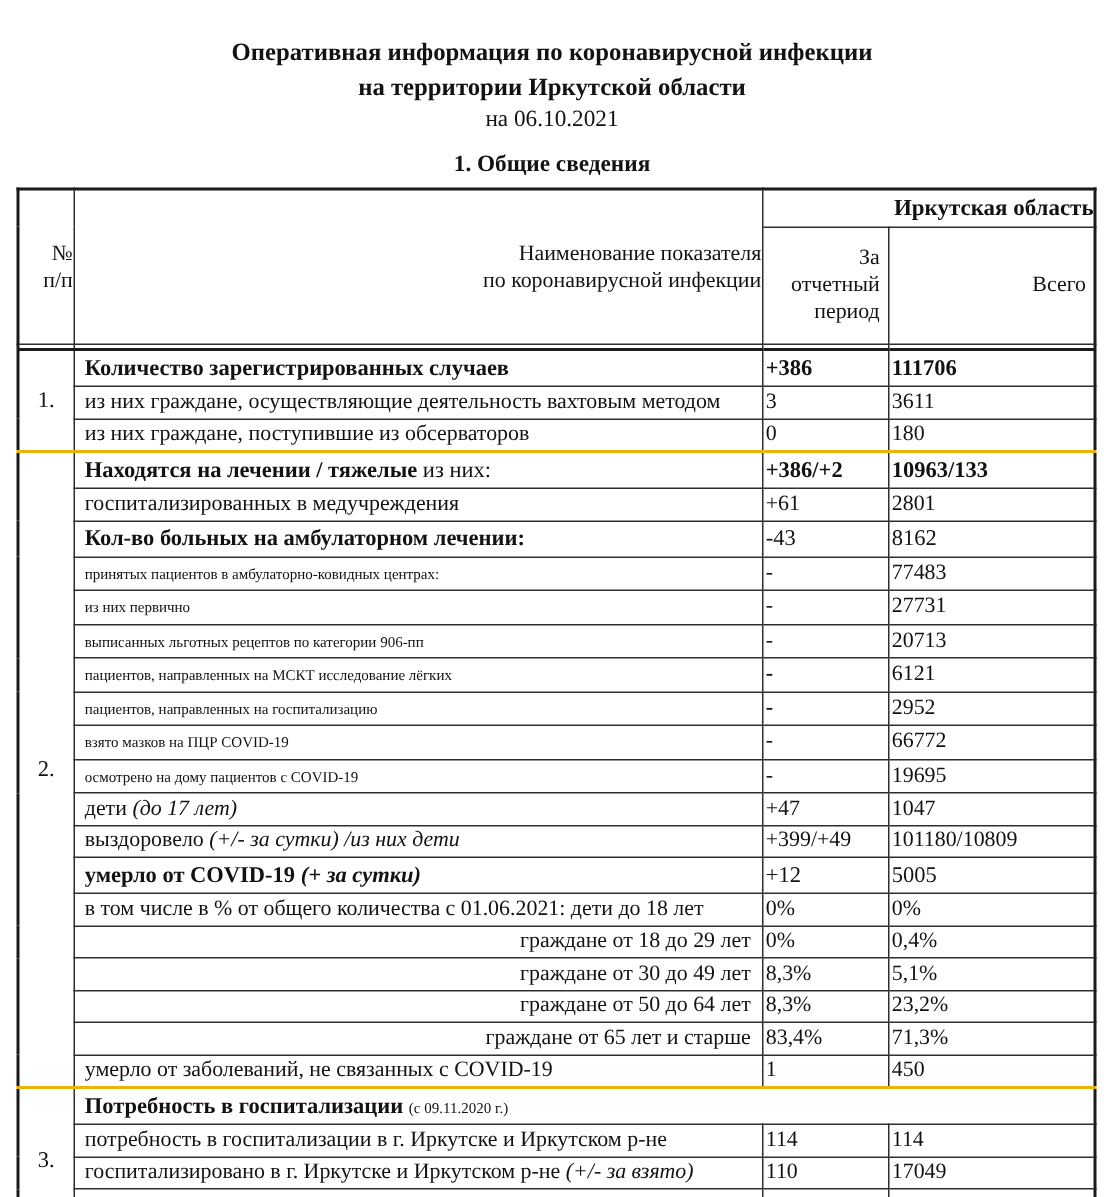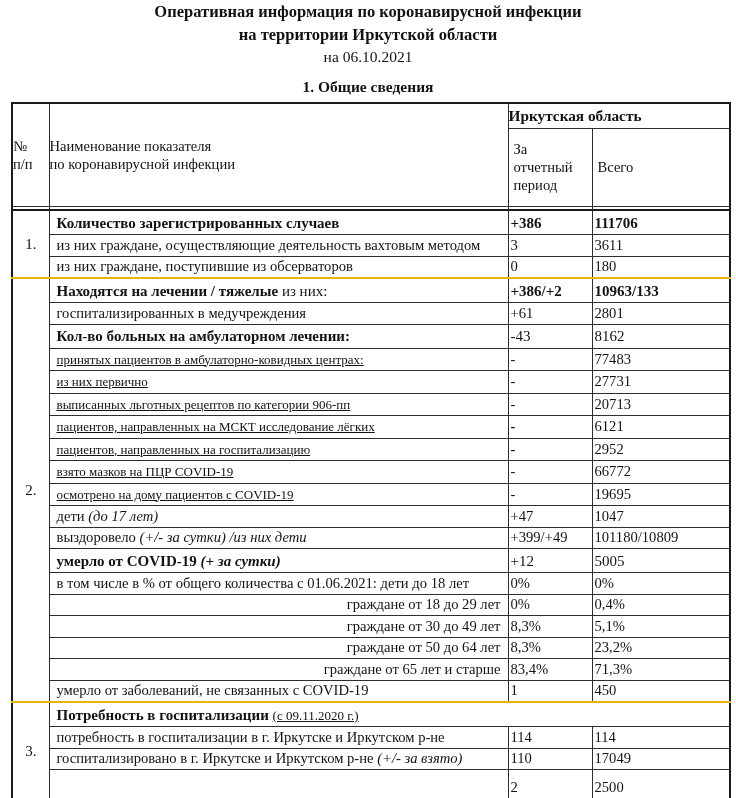--- a/index.html
+++ b/index.html
@@ -5,46 +5,46 @@
   * { margin: 0; padding: 0; box-sizing: border-box; }
   html, body { background: #ffffff; }
   body {
     width: 736px; height: 798px; overflow: hidden;
     font-family: "Liberation Serif", "DejaVu Serif", serif;
     color: #121212;
   }
   .page { position: relative; width: 736px; height: 798px; overflow: hidden; background: #fff; }
 
   
-  .doc-header { text-align: center; }
+  .doc-header { padding-top: 23px; text-align: center; }
   .t1, .t2 { font-size: 16.5px; font-weight: bold; line-height: 23px; }
   .t3 { font-size: 15.5px; line-height: 22px; }
   .sect { font-size: 15.5px; font-weight: bold; margin-top: 9px; line-height: 20px; }
 
   
   table {
     border-collapse: collapse; table-layout: fixed;
     width: 718px; margin: 5px 0 0 11px;
     border: 2px solid #1b1b1b;
   }
   th, td { border: 1px solid #2e2e2e; overflow: hidden; }
-  thead th { font-weight: normal; text-align: left; vertical-align: middle; font-size: 14.6px; line-height: 1.25; }
+  thead th { font-weight: normal; text-align: right; vertical-align: middle; font-size: 14.6px; line-height: 1.25; }
   th.region-h { font-weight: bold; font-size: 15.3px; height: 25px; }
   th.cols-h { height: 78px; padding: 0 5px; }
   tr.spacer td { height: 4px; padding: 0; border-bottom: 2px solid #1b1b1b; }
 
   tbody td { font-size: 14.6px; line-height: 1.2; padding: 1.5px 7px; vertical-align: middle; }
   td.num-cell { text-align: center; font-size: 15px; vertical-align: middle; padding: 0; }
   td.val { padding-left: 2px; padding-right: 2px; }
   td.label-cell.right { text-align: right; }
   td.label-cell.justify { text-align: justify; margin-top: 11px; }
 
   .b { font-weight: bold; }
   .i { font-style: italic; }
-  .sm { font-size: 13px; text-decoration: underline; }
+  .sm { font-size: 10px; }
 
   tr.r-b td { padding-top: 2.5px; padding-bottom: 2.5px; }
   tr.r-b td.label-cell, tr.r-b td.val { font-size: 15px; }
   tr.r-sm td { padding-top: 2px; padding-bottom: 2px; }
   tr.sep td { border-top: 2px solid #eab308; }
   tr.clipped td { vertical-align: top; padding-top: 9px; height: 26px; }
 </style>
 </head>
 <body>
 

